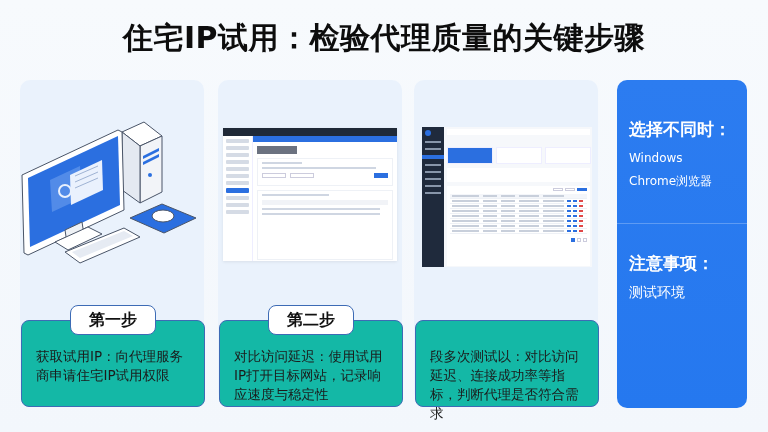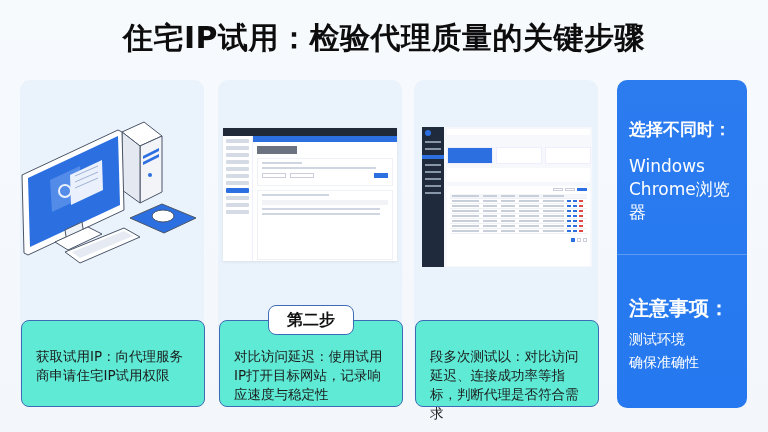--- a/index.html
+++ b/index.html
@@ -17,39 +17,39 @@
   .card {
     position: absolute; top: 80px; width: 184px; height: 322px;
     background: #eaf2fc; border-radius: 10px;
   }
   .card.c1 { left: 20px; }
   .card.c2 { left: 218px; }
   .card.c3 { left: 414px; }
   .illus { position: absolute; left: 0; top: 0; width: 184px; height: 225px; }
   .textbox {
     position: absolute; left: 1px; top: 240px; width: 184px; height: 87px;
-    background: #5eead4; border: 1.5px solid #3d6bb5; border-radius: 8px;
+    background: #14b8a6; border: 1.5px solid #3d6bb5; border-radius: 8px;
     padding: 26px 10px 0 14px;
     font-size: 13.5px; line-height: 19px; color: #1b1b1b;
   }
   .badge {
     position: absolute; top: 225px; left: 50px; width: 86px; height: 30px;
     background: #ffffff; border: 1.5px solid #3d6bb5; border-radius: 8px;
     text-align: center; font-size: 16px; font-weight: bold; line-height: 27px; color: #111;
     z-index: 2;
   }
   .side {
     position: absolute; left: 617px; top: 80px; width: 130px; height: 328px;
     background: linear-gradient(180deg, #2c7cf0 0%, #2578ef 100%);
     border-radius: 10px; color: #fff; padding: 0 12px;
   }
   .side .h { font-size: 17px; font-weight: bold; margin-top: 38px; }
-  .side .b { font-size: 17px; line-height: 23px; margin-top: 14px; }
+  .side .b { font-size: 12px; line-height: 23px; margin-top: 6px; }
   .side .divider { height: 1px; background: rgba(255,255,255,0.25); margin: 30px -12px 0; }
-  .side .h2 { font-size: 20px; font-weight: bold; margin-top: 40px; }
+  .side .h2 { font-size: 17px; font-weight: bold; margin-top: 28px; }
   .side .b2 { font-size: 14px; line-height: 23px; margin-top: 6px; }
 
   
   .mock2 { position: absolute; left: 5px; top: 48px; width: 174px; height: 133px; background:#fff; box-shadow: 0 1px 3px rgba(0,0,0,0.08); }
   .mock2 .topbar { height: 8px; background:#1f2937; }
   .mock2 .blueband { position:absolute; left:30px; top:8px; right:0; height:6px; background:#2b6fe0; }
   .mock2 .sb { position:absolute; left:0; top:8px; width:30px; bottom:0; background:#fff; border-right:1px solid #eef; }
   .mock2 .sbi { height:4px; margin:3px 3px; background:#d5dbe5; border-radius:1px; }
   .mock2 .sbi.act { background:#2b6fe0; height:5px; }
   .mock2 .main { position:absolute; left:34px; top:16px; right:4px; bottom:4px; }
@@ -95,20 +95,21 @@
 
     <polygon points="45,150 62,142 64,155 47,163" fill="#eef1f5" stroke="#4a5568" stroke-width="1"></polygon>
     <polygon points="35,162 68,147 82,154 48,170" fill="#fff" stroke="#4a5568" stroke-width="1"></polygon>
 
     <polygon points="45,172 104,148 120,157 60,183" fill="#fff" stroke="#4a5568" stroke-width="1"></polygon>
     <polygon points="52,172 104,151 113,156 60,178" fill="#e6ebf3"></polygon>
 
     <polygon points="110,138 142,124 176,138 144,153" fill="#2b6fe0" stroke="#4a5568" stroke-width="1"></polygon>
     <ellipse cx="143" cy="136" rx="11" ry="6" fill="#fff" stroke="#4a5568" stroke-width="1"></ellipse>
   </svg>
+  <div class="badge">第一步</div>
   <div class="textbox">获取试用IP：向代理服务商申请住宅IP试用权限</div>
 </div>
 
 <div class="card c2">
   <div class="mock2">
     <div class="topbar"></div>
     <div class="blueband"></div>
     <div class="sb">
       <div class="sbi"></div>
         <div class="sbi"></div>
@@ -263,15 +264,14 @@
 <div class="side">
   <div class="h">选择不同时：</div>
   <div class="b">
     <div>Windows</div>
     <div>Chrome浏览器</div>
   </div>
   <div class="divider"></div>
   <div class="h2">注意事项：</div>
   <div class="b2">
     <div>测试环境</div>
-    <div>确保准确性</div>
   </div>
 </div>
 
 </body></html>

